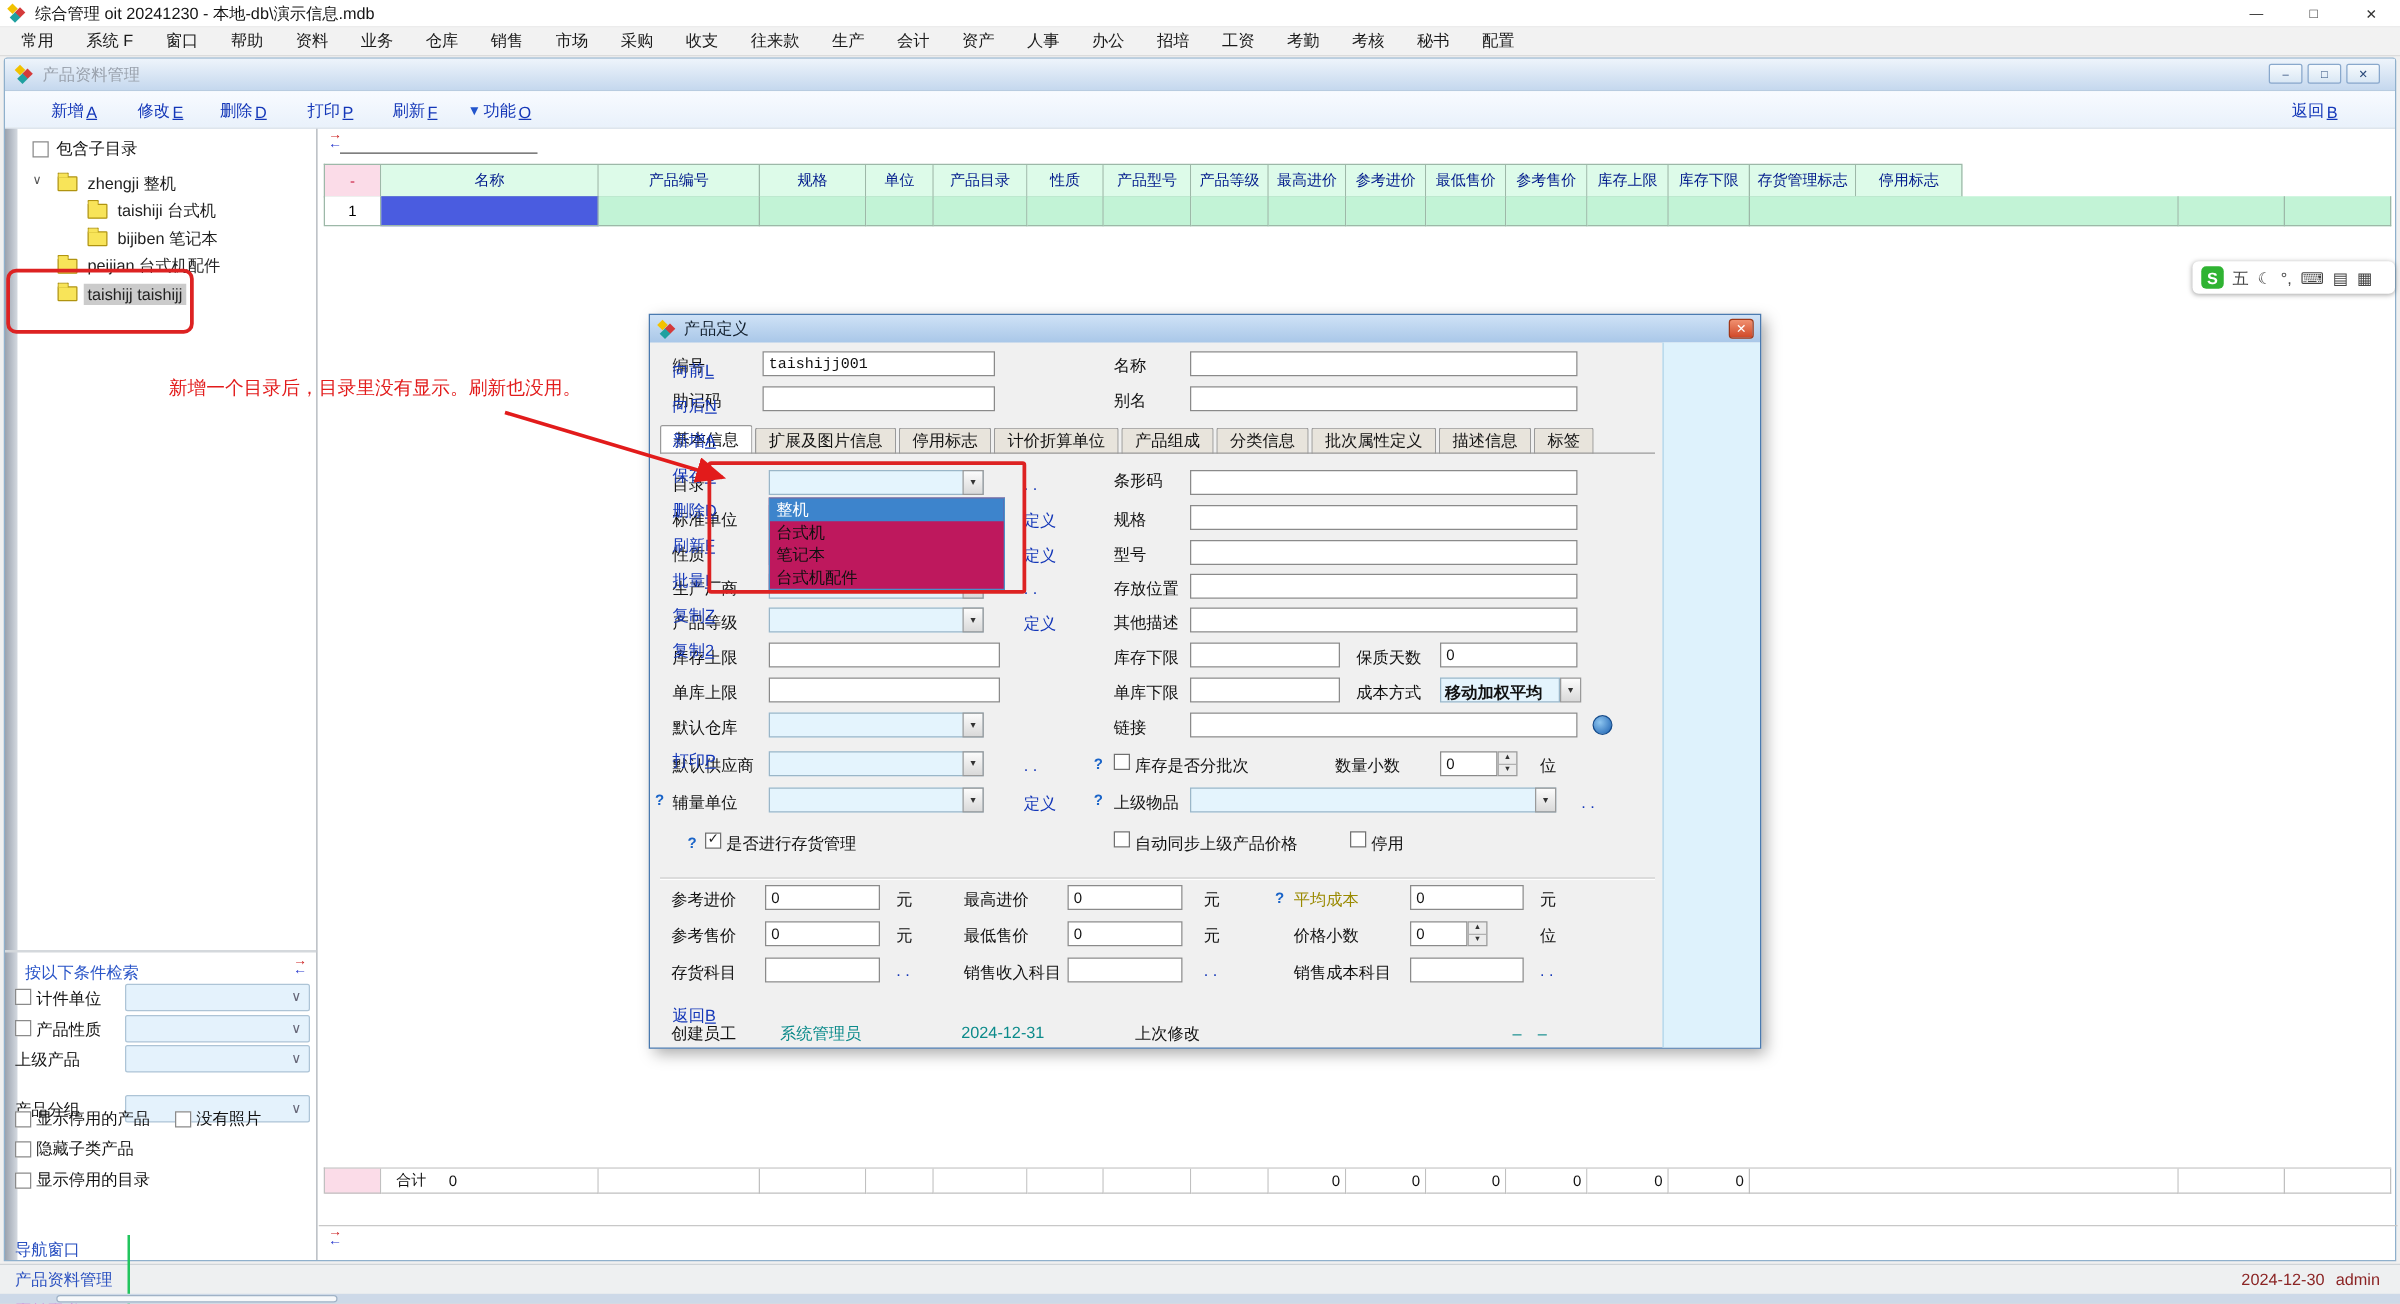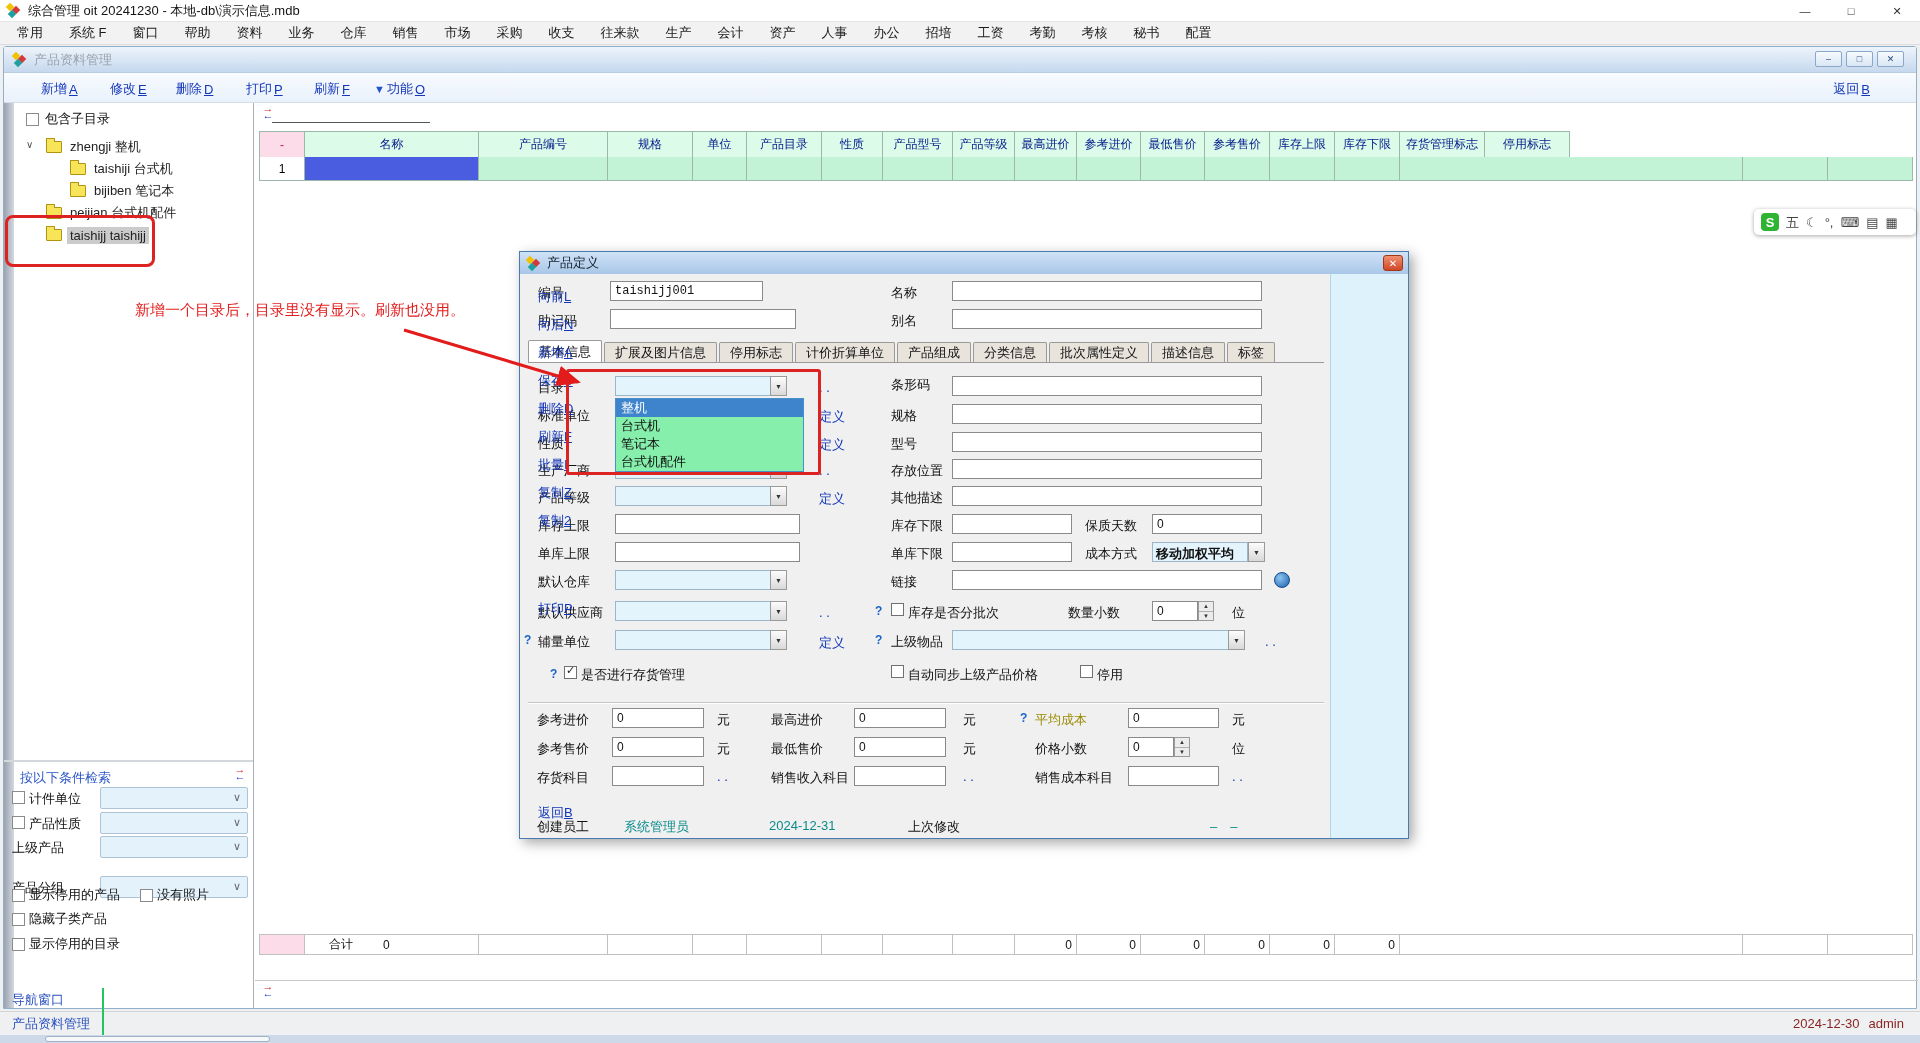--- a/index.html
+++ b/index.html
@@ -85,21 +85,21 @@
 #tsum{top:934px;border-left:1px solid #c0c0c0;border-top:1px solid #c0c0c0}
 .tcell{height:26px;border-right:1px solid #9db8a8;border-bottom:1px solid #9db8a8;display:flex;align-items:center;justify-content:center;font-size:12px;overflow:hidden;white-space:nowrap}
 #thead .tcell{background:#ddfbe9;color:#001a8c}
 #thead .tcell.h0{background:#fbdce8;color:#cc2244}
 #trow .tcell{height:24px;background:#c2f3d6}
 #trow .tcell.r0{background:#fff;color:#000}
 #trow .tcell.selcell{background:#4a5ce0}
 #tsum .tcell{height:20px;background:#fff;border-right:1px solid #c0c0c0;border-bottom:1px solid #c0c0c0}
 #tsum .tcell.s0{background:#fbdce8}
 #tsum .tcell.sumnum{justify-content:flex-end;padding-right:4px}
-#tsum .tcell.sumlabel{justify-content:flex-start;padding-left:24px;gap:30px}
+#tsum .tcell.sumlabel{justify-content:flex-start;padding-left:12px;gap:18px}
 .c0{width:45px}.c1{width:174px}.c2{width:129px}.c3{width:85px}.c4{width:54px}.c5{width:75px}.c6{width:61px}.c7{width:70px}.c8{width:62px}.c9{width:62px}.c10{width:64px}.c11{width:64px}.c12{width:65px}.c13{width:65px}.c14{width:65px}.c15{width:343px}.c16{width:85px}.c17{width:85px}
 
 
 #statusbar{position:absolute;left:0;top:1011px;width:1920px;height:24px;background:#eef0f1;border-top:1px solid #cfd4d8;display:flex;align-items:center}
 .sb-tab{height:24px;padding:0 12px;border-right:2px solid #22c55e;display:flex;align-items:center;font-size:13px}
 .sb-tab.blue{color:#2a50c0}.sb-tab.magenta{color:#cc22cc}
 #sb-right{margin-left:auto;padding-right:16px;color:#8b2424;font-size:13px;display:flex;gap:9px}
 #bstrip{position:absolute;left:0;top:1035px;width:1920px;height:8px;background:#cdd9e8}
 #bthumb{position:absolute;left:45px;top:1036px;width:225px;height:6px;background:#f6f8fa;border:1px solid #9fb2c6;border-radius:3px}
 
@@ -138,21 +138,21 @@
 #side-btns .side-btn:nth-of-type(2){top:64px}
 #side-btns .side-btn:nth-of-type(3){top:92px}
 #side-btns .side-btn:nth-of-type(4){top:120px}
 #side-btns .side-btn:nth-of-type(5){top:148px}
 #side-btns .side-btn:nth-of-type(6){top:176px}
 #side-btns .side-btn:nth-of-type(7){top:204px}
 #side-btns .side-btn:nth-of-type(8){top:232px}
 #side-btns .side-btn:nth-of-type(9){top:260px}
 #side-print{top:348px}
 #side-back{top:552px}
-#ddl{position:absolute;left:95px;top:146px;width:189px;background:#86efac;border:1px solid #4a90c8;z-index:5}
+#ddl{position:absolute;left:95px;top:146px;width:189px;background:#be185d;border:1px solid #4a90c8;z-index:5}
 .ddi{height:18px;display:flex;align-items:center;padding-left:5px;font-size:13px}
 .ddi.sel{background:#3d84cc;color:#fff}
 
 
 .red-overlay{pointer-events:none;z-index:40}
 #redbox1{position:absolute;left:5px;top:215px;width:150px;height:52px;border:3px solid #dd2222;border-radius:8px}
 #redbox2{position:absolute;left:566px;top:369px;width:255px;height:106px;border:3px solid #dd2222;border-radius:3px}
 #ann-text{position:absolute;left:135px;top:301px;color:#e21b1b;font-size:15px;white-space:nowrap}
 #arrow-svg{position:absolute;left:380px;top:318px}
 </style>
@@ -513,21 +513,21 @@
       <span class="app-icon">
           <i class="d1"></i>
           <i class="d2"></i>
           <i class="d3"></i>
         </span>
       <span>产品定义</span>
     </div>
     <span class="dlg-close">✕</span>
 
     <span class="dl" style="left:18px;top:32px">编号</span>
-    <span class="din mono" style="left:90px;top:29px;width:153px">taishijj001</span>
+    <span class="din mono" style="left:90px;top:29px;width:186px">taishijj001</span>
     <span class="dl" style="left:371px;top:32px">名称</span>
     <span class="din" style="left:432px;top:29px;width:310px"></span>
     <span class="dl" style="left:18px;top:60px">助记码</span>
     <span class="din" style="left:90px;top:57px;width:186px"></span>
     <span class="dl" style="left:371px;top:60px">别名</span>
     <span class="din" style="left:432px;top:57px;width:310px"></span>
 
     <div id="dlg-tabs">
 
     <span class="dtab active">基本信息</span>

